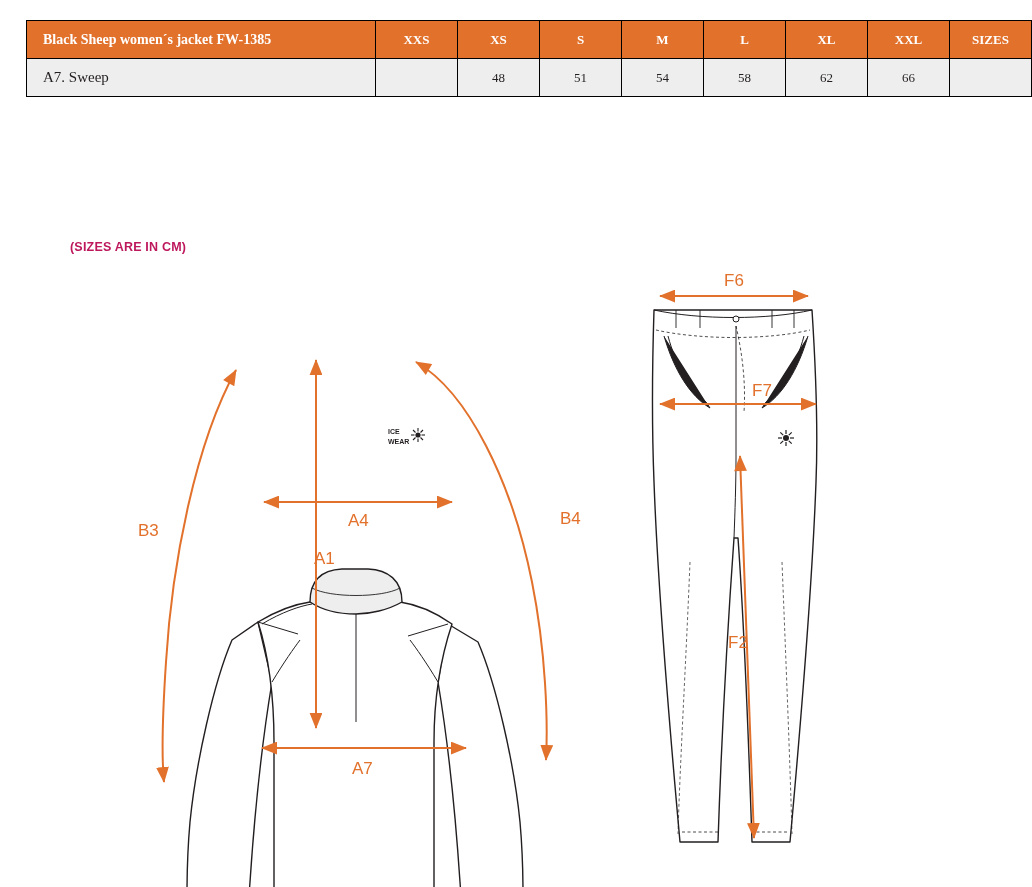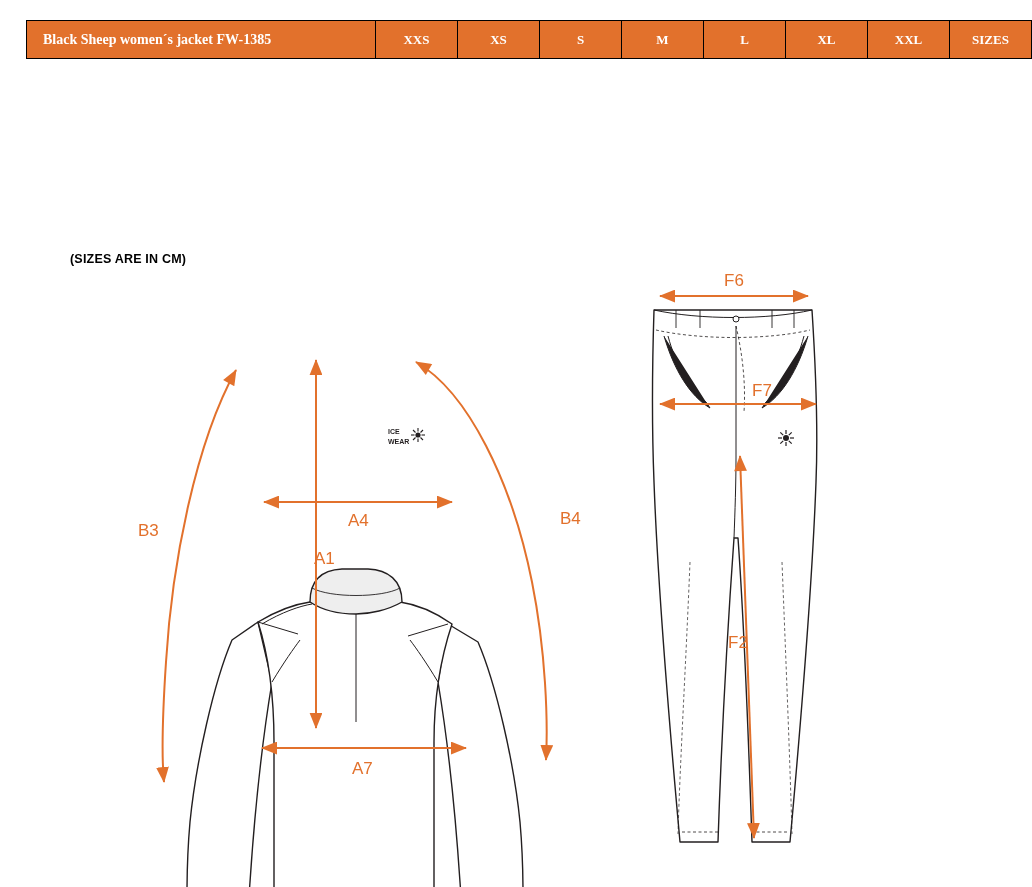--- a/index.html
+++ b/index.html
@@ -60,22 +60,22 @@
     padding-left: 16px;
     font-size: 15px;
   }
   tbody td.empty-cell {
     background: #eeeeee;
   }
 
   .units-note {
     position: absolute;
     left: 70px;
-    top: 252px;
-    color: #000000;
+    top: 240px;
+    color: #be185d;
     font-size: 12.5px;
     font-weight: bold;
     letter-spacing: 0.2px;
   }
 
   
   .figures {
     position: absolute;
     left: 0;
     top: 262px;
@@ -109,20 +109,31 @@
         <th style="width:81px;">XS</th>
         <th style="width:81px;">S</th>
         <th style="width:81px;">M</th>
         <th style="width:81px;">L</th>
         <th style="width:81px;">XL</th>
         <th style="width:81px;">XXL</th>
         <th style="width:81px;">SIZES</th>
       </tr>
     </thead>
     <tbody>
+      <tr>
+        <td class="row-label">A7. Sweep</td>
+        <td class="empty-cell"></td>
+        <td>48</td>
+        <td>51</td>
+        <td>54</td>
+        <td>58</td>
+        <td>62</td>
+        <td>66</td>
+        <td class="empty-cell"></td>
+      </tr>
     </tbody>
   </table>
 </div>
 
 <div class="units-note">(SIZES ARE IN CM)</div>
 
 <div class="figures">
   <svg width="1032" height="625" viewBox="0 0 1032 625" xmlns="http://www.w3.org/2000/svg">
     <defs>
       <marker id="arrowEnd" markerWidth="9" markerHeight="9" refX="7.5" refY="3.2" orient="auto">

